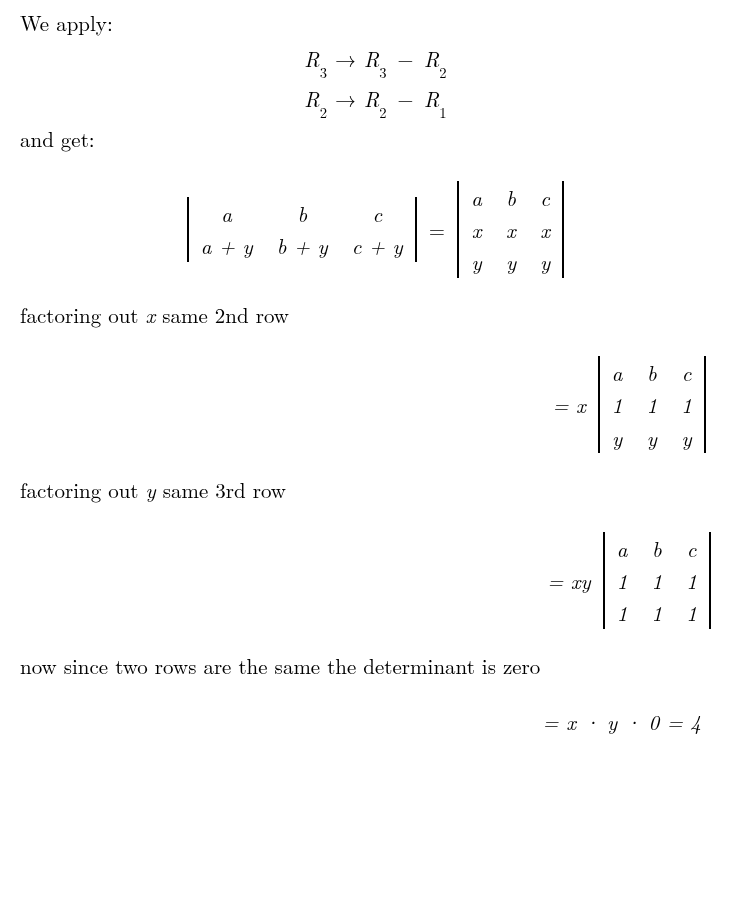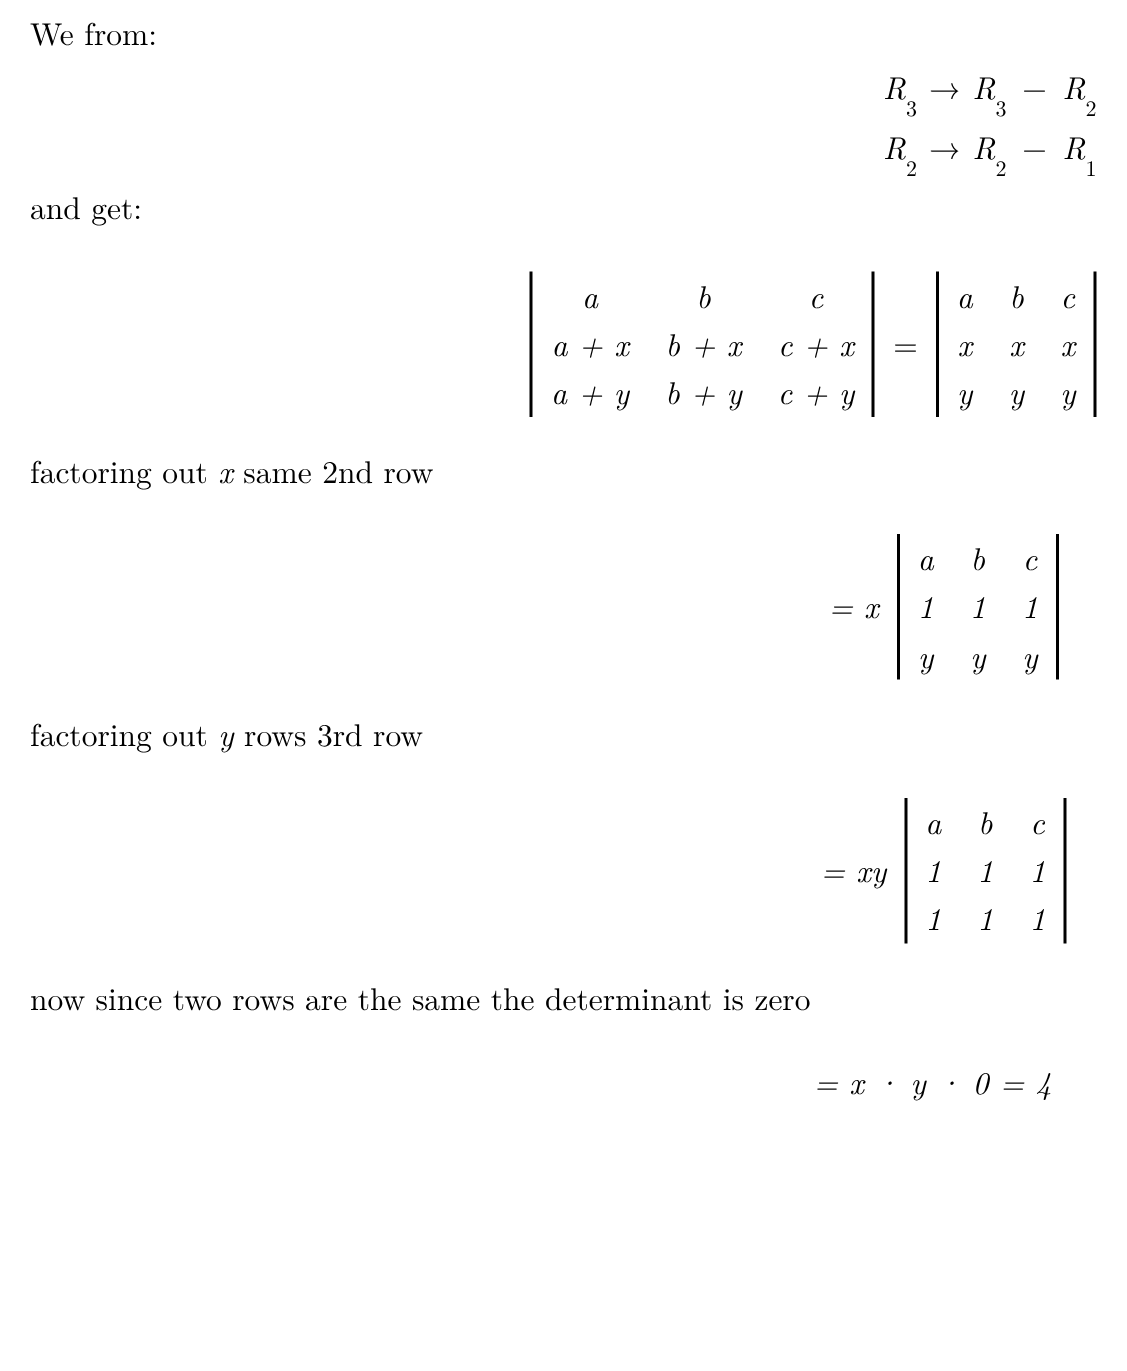--- a/index.html
+++ b/index.html
@@ -2,35 +2,35 @@
 <html><head>
 <meta charset="utf-8">
 <style>
   html,body{margin:0;padding:0;background:#fff}
   body{
     font-family:'Latin Modern Roman','CMU Serif','Computer Modern',Georgia,serif;
     font-size:21px;color:#000;width:751px;height:914px;overflow:hidden;
     box-sizing:border-box;padding:8px 20px 0 20px;line-height:1.35;
   }
   .it{font-style:italic}
-  .center{display:flex;justify-content:flex-end;margin:8px 0}
+  .center{display:flex;justify-content:center;margin:8px 0}
   .right{display:flex;justify-content:flex-end;margin:14px 0}
   .eq{display:inline-flex;align-items:center;gap:12px}
   .det{display:inline-flex;align-items:stretch}
   .det .bar{width:2px;background:#000}
   .det table{border-collapse:collapse}
   .det td{padding:2px 12px;text-align:center;font-style:italic;white-space:nowrap}
   sub{font-size:0.7em;font-style:normal;position:relative;top:0.4em}
   .arrow{margin:0 8px}
   .gap-lg{margin:28px 0 22px}
 </style>
 </head>
 <body>
 
-<div>We from:</div>
+<div>We apply:</div>
 
 <div class="center">
   <span class="it"><span>R</span><sub>3</sub></span>
   <span class="arrow">→</span>
   <span class="it"><span>R</span><sub>3</sub></span>
   <span>&nbsp;−&nbsp;</span>
   <span class="it"><span>R</span><sub>2</sub></span>
 </div>
 
 <div class="center">
@@ -46,25 +46,20 @@
 <div class="center gap-lg">
   <div class="eq">
     <div class="det">
       <div class="bar"></div>
       <table>
           <tbody>
         <tr>
               <td>a</td>
               <td>b</td>
               <td>c</td>
-            </tr>
-        <tr>
-              <td>a + x</td>
-              <td>b + x</td>
-              <td>c + x</td>
             </tr>
         <tr>
               <td>a + y</td>
               <td>b + y</td>
               <td>c + y</td>
             </tr>
       </tbody>
         </table>
       <div class="bar"></div>
     </div>
@@ -119,21 +114,21 @@
               <td>y</td>
               <td>y</td>
             </tr>
       </tbody>
         </table>
       <div class="bar"></div>
     </div>
   </div>
 </div>
 
-<div><span>factoring out </span><span class="it">y</span><span> rows 3rd row</span></div>
+<div><span>factoring out </span><span class="it">y</span><span> same 3rd row</span></div>
 
 <div class="right gap-lg" style="padding-right:20px">
   <div class="eq">
     <span class="it">= xy</span>
     <div class="det">
       <div class="bar"></div>
       <table>
           <tbody>
         <tr>
               <td>a</td>

